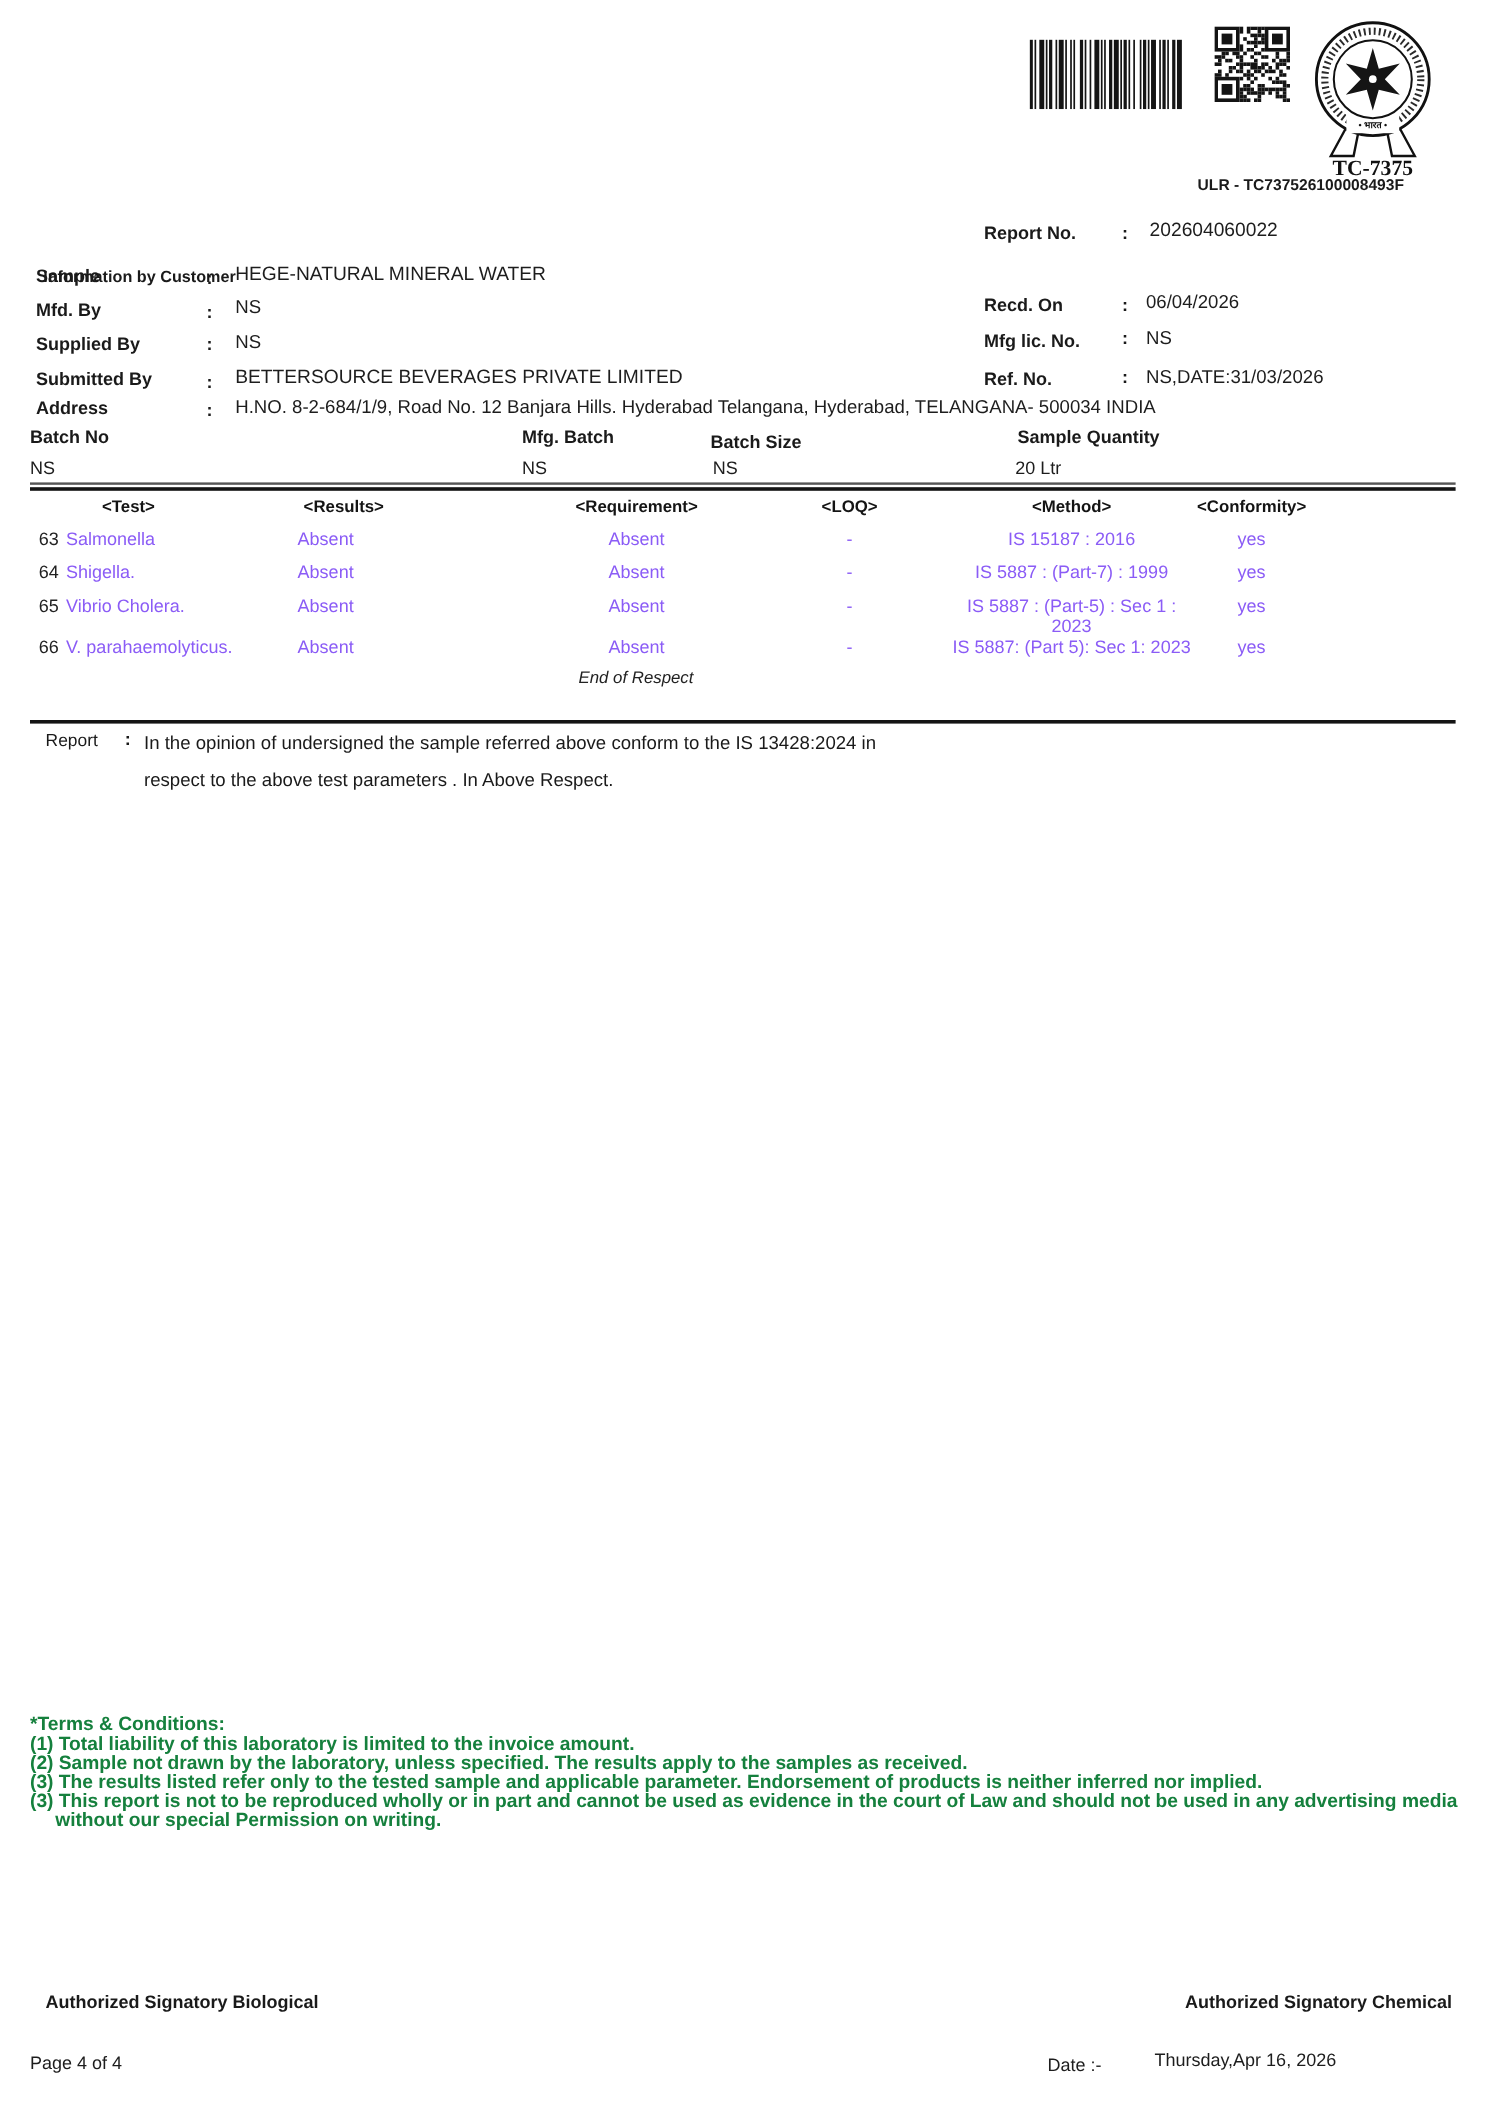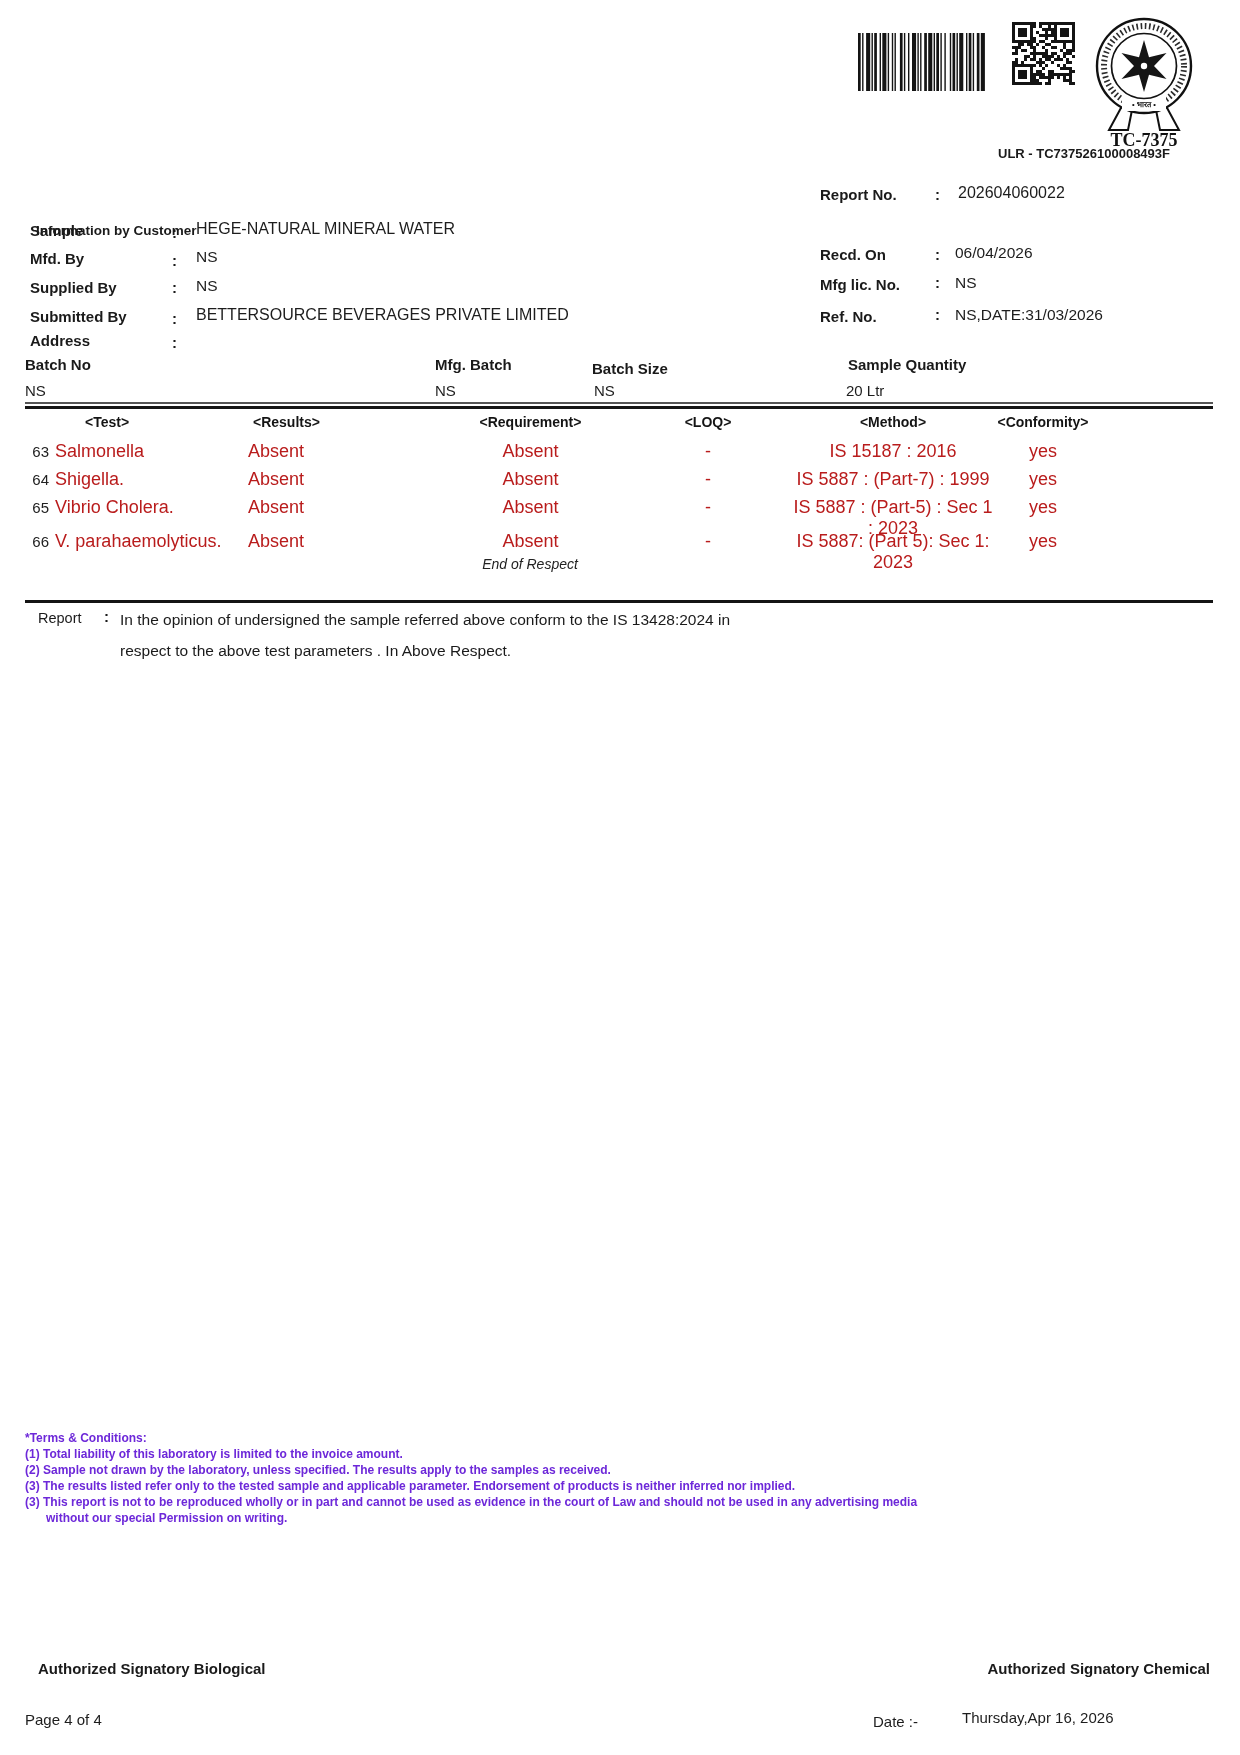--- a/index.html
+++ b/index.html
@@ -14,27 +14,27 @@
   .tc-code{font-family:"Liberation Serif",serif;font-weight:bold;font-size:18px;text-align:center;color:#111;}
   .batch-lbl{font-weight:bold;font-size:15px;color:#1a1a1a;}
   .batch-val{font-size:15px;color:#1d1d1d;}
   .rule-double{border-top:2px solid #555;border-bottom:3px solid #141414;height:2px;}
   .rule-single{height:3px;background:#141414;}
   .trow{position:absolute;left:25px;width:1068px;display:grid;
         grid-template-columns:30px 190px 193px 185px 170px 200px 100px;align-items:baseline;}
   .th{font-weight:bold;font-size:14px;color:#141414;text-align:center;}
   .th.left{text-align:left;padding-left:30px;}
   .th.left2{text-align:left;padding-left:8px;}
-  .td{font-size:18px;color:#b91c1c;text-align:center;}
+  .td{font-size:15px;color:#8b5cf6;text-align:center;}
   .td.num{font-size:15px;text-align:right;padding-right:6px;color:#222;}
   .td.left{text-align:left;padding-left:0;}
   .td.left2{text-align:left;padding-left:3px;}
   .end-report{font-style:italic;font-size:14px;color:#222;text-align:center;}
   .opinion{font-size:15.5px;color:#1a1a1a;line-height:31px;}
-  .terms{font-size:12px;font-weight:bold;color:#6d28d9;line-height:16px;}
+  .terms{font-size:16px;font-weight:bold;color:#15803d;line-height:16px;}
   .terms .indent{padding-left:21px;}
   .sig{font-weight:bold;font-size:15px;color:#1a1a1a;}
   .foot{font-size:15px;color:#1d1d1d;}
   svg{display:block;}
 </style>
 </head>
 <body>
 
 <div class="page">
 
@@ -265,20 +265,21 @@
   <div class="abs lbl" style="left:30px;top:279px;">Supplied By</div>
   <div class="abs colon" style="left:172px;top:279px;">:</div>
   <div class="abs val" style="left:196px;top:277px;">NS</div>
 
   <div class="abs lbl" style="left:30px;top:308px;">Submitted By</div>
   <div class="abs colon" style="left:172px;top:310px;">:</div>
   <div class="abs val" style="left:196px;top:306px;font-size:16px;">BETTERSOURCE BEVERAGES PRIVATE LIMITED</div>
 
   <div class="abs lbl" style="left:30px;top:332px;">Address</div>
   <div class="abs colon" style="left:172px;top:334px;">:</div>
+  <div class="abs val" style="left:196px;top:331px;font-size:15.5px;">H.NO. 8-2-684/1/9, Road No. 12 Banjara Hills. Hyderabad Telangana, Hyderabad, TELANGANA- 500034 INDIA</div>
 
   <div class="abs lbl" style="left:820px;top:246px;">Recd. On</div>
   <div class="abs colon" style="left:935px;top:246px;">:</div>
   <div class="abs val" style="left:955px;top:244px;">06/04/2026</div>
 
   <div class="abs lbl" style="left:820px;top:276px;">Mfg lic. No.</div>
   <div class="abs colon" style="left:935px;top:274px;">:</div>
   <div class="abs val" style="left:955px;top:274px;">NS</div>
 
   <div class="abs lbl" style="left:820px;top:308px;">Ref. No.</div>

